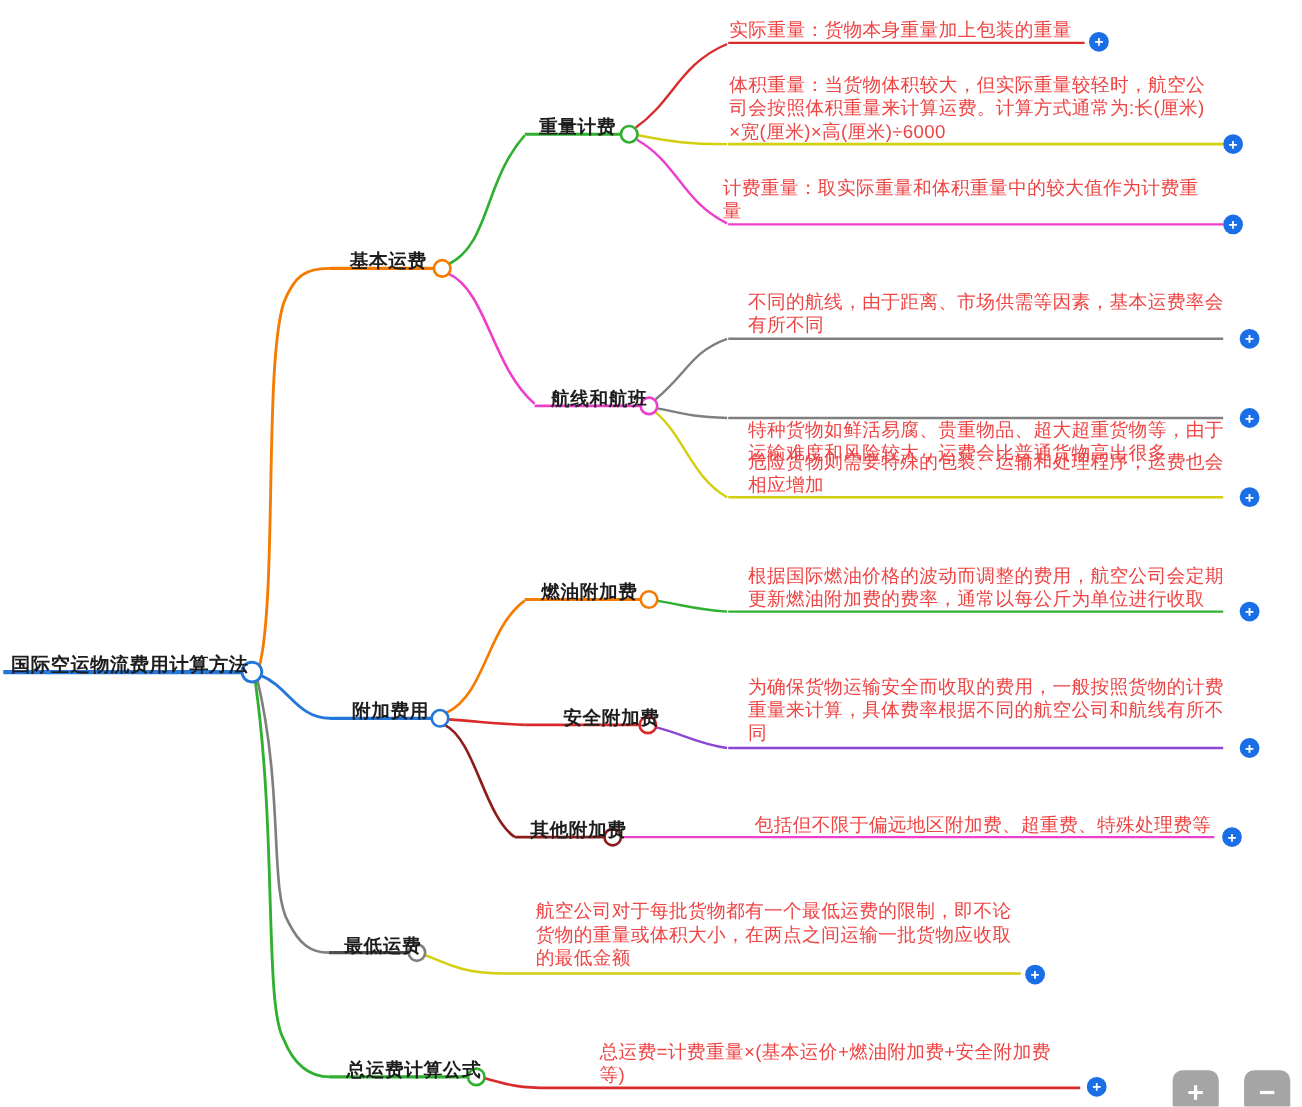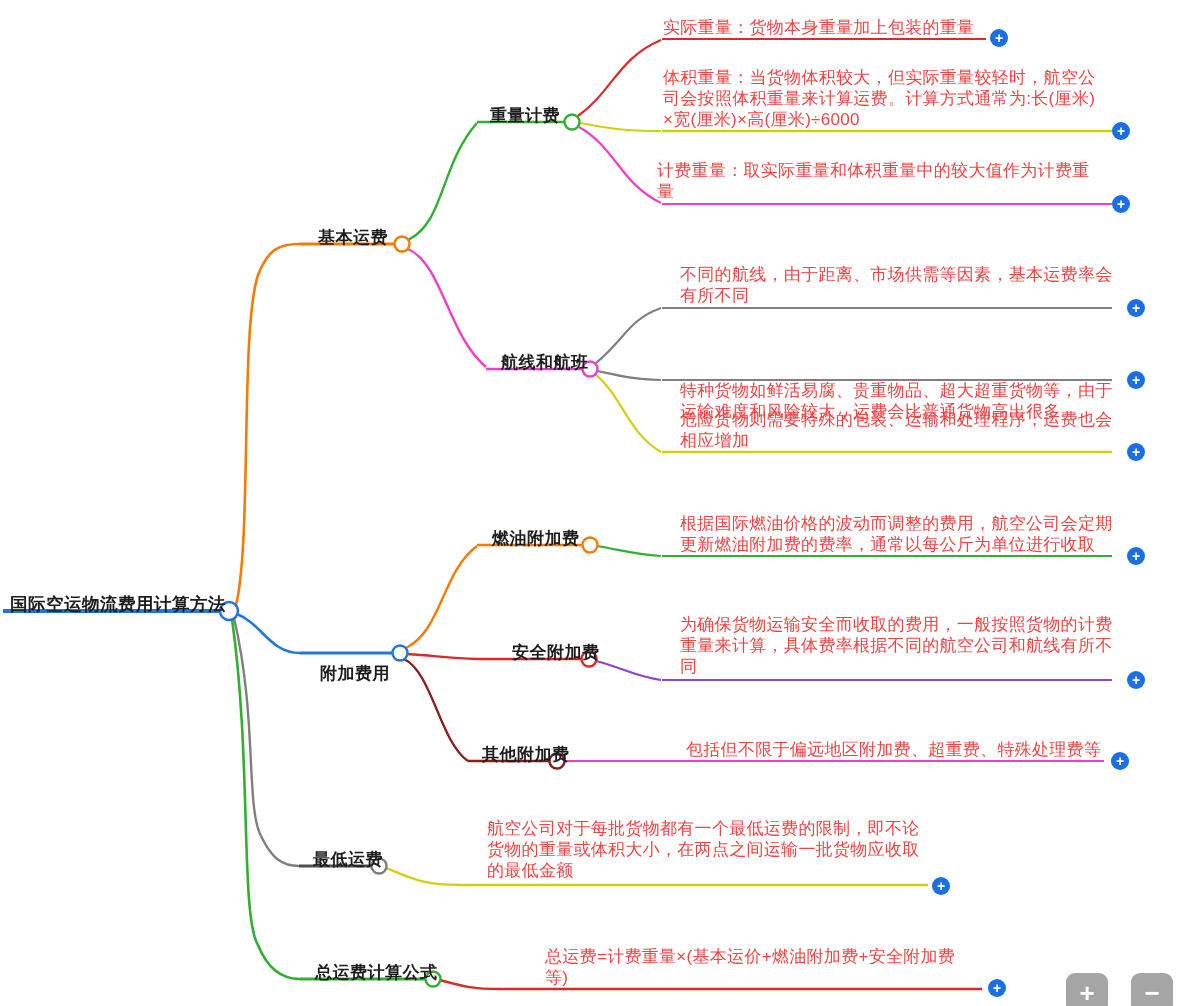--- a/index.html
+++ b/index.html
@@ -92,21 +92,21 @@
     <circle cx="589" cy="659" r="7.5" fill="#ffffff" stroke="#d92b2b" stroke-width="2.4"></circle>
     <circle cx="557" cy="761" r="7.5" fill="#ffffff" stroke="#8c1d1d" stroke-width="2.4"></circle>
     <circle cx="379" cy="866" r="7.5" fill="#ffffff" stroke="#7f7f7f" stroke-width="2.4"></circle>
     <circle cx="433" cy="979" r="7.5" fill="#ffffff" stroke="#30b030" stroke-width="2.4"></circle>
   </svg>
 
   <div class="node root-node" style="left:10px;top:592px;">国际空运物流费用计算方法</div>
   <div class="node" style="left:318px;top:226px;">基本运费</div>
   <div class="node" style="left:490px;top:104px;">重量计费</div>
   <div class="node" style="left:501px;top:351px;">航线和航班</div>
-  <div class="node" style="left:320px;top:662px;font-family:Liberation Serif, serif;">附加费用</div>
+  <div class="node" style="left:320px;top:635px;font-family:Liberation Serif, serif;">附加费用</div>
   <div class="node" style="left:492px;top:527px;text-align:center;">燃油附加费</div>
   <div class="node" style="left:512px;top:641px;">安全附加费</div>
   <div class="node" style="left:482px;top:743px;">其他附加费</div>
   <div class="node" style="left:313px;top:848px;">最低运费</div>
   <div class="node" style="left:315px;top:961px;">总运费计算公式</div>
 
   <div class="leaf" style="left:663px;top:17px;width:436px;">实际重量：货物本身重量加上包装的重量</div>
   <div class="leaf" style="left:663px;top:67px;width:436px;">体积重量：当货物体积较大，但实际重量较轻时，航空公司会按照体积重量来计算运费。计算方式通常为:长(厘米)×宽(厘米)×高(厘米)÷6000</div>
   <div class="leaf" style="left:643px;top:160px;width:436px;margin-left:14px;">计费重量：取实际重量和体积重量中的较大值作为计费重量</div>
   <div class="leaf" style="left:680px;top:264px;width:436px;">不同的航线，由于距离、市场供需等因素，基本运费率会有所不同</div>

